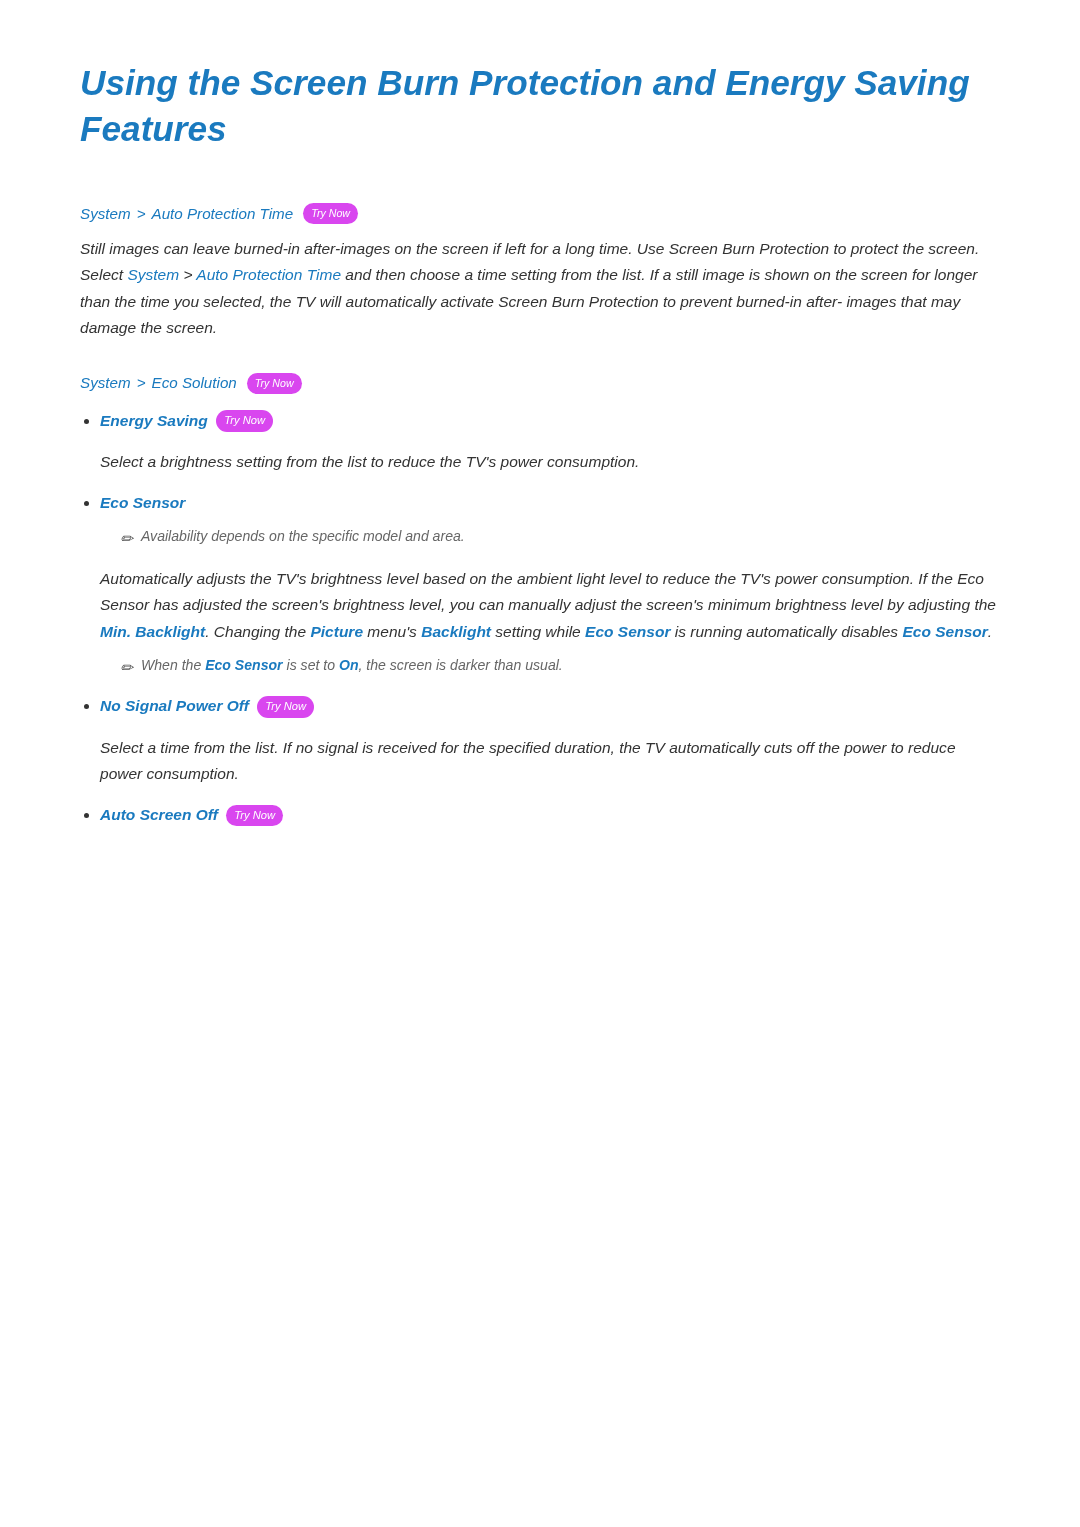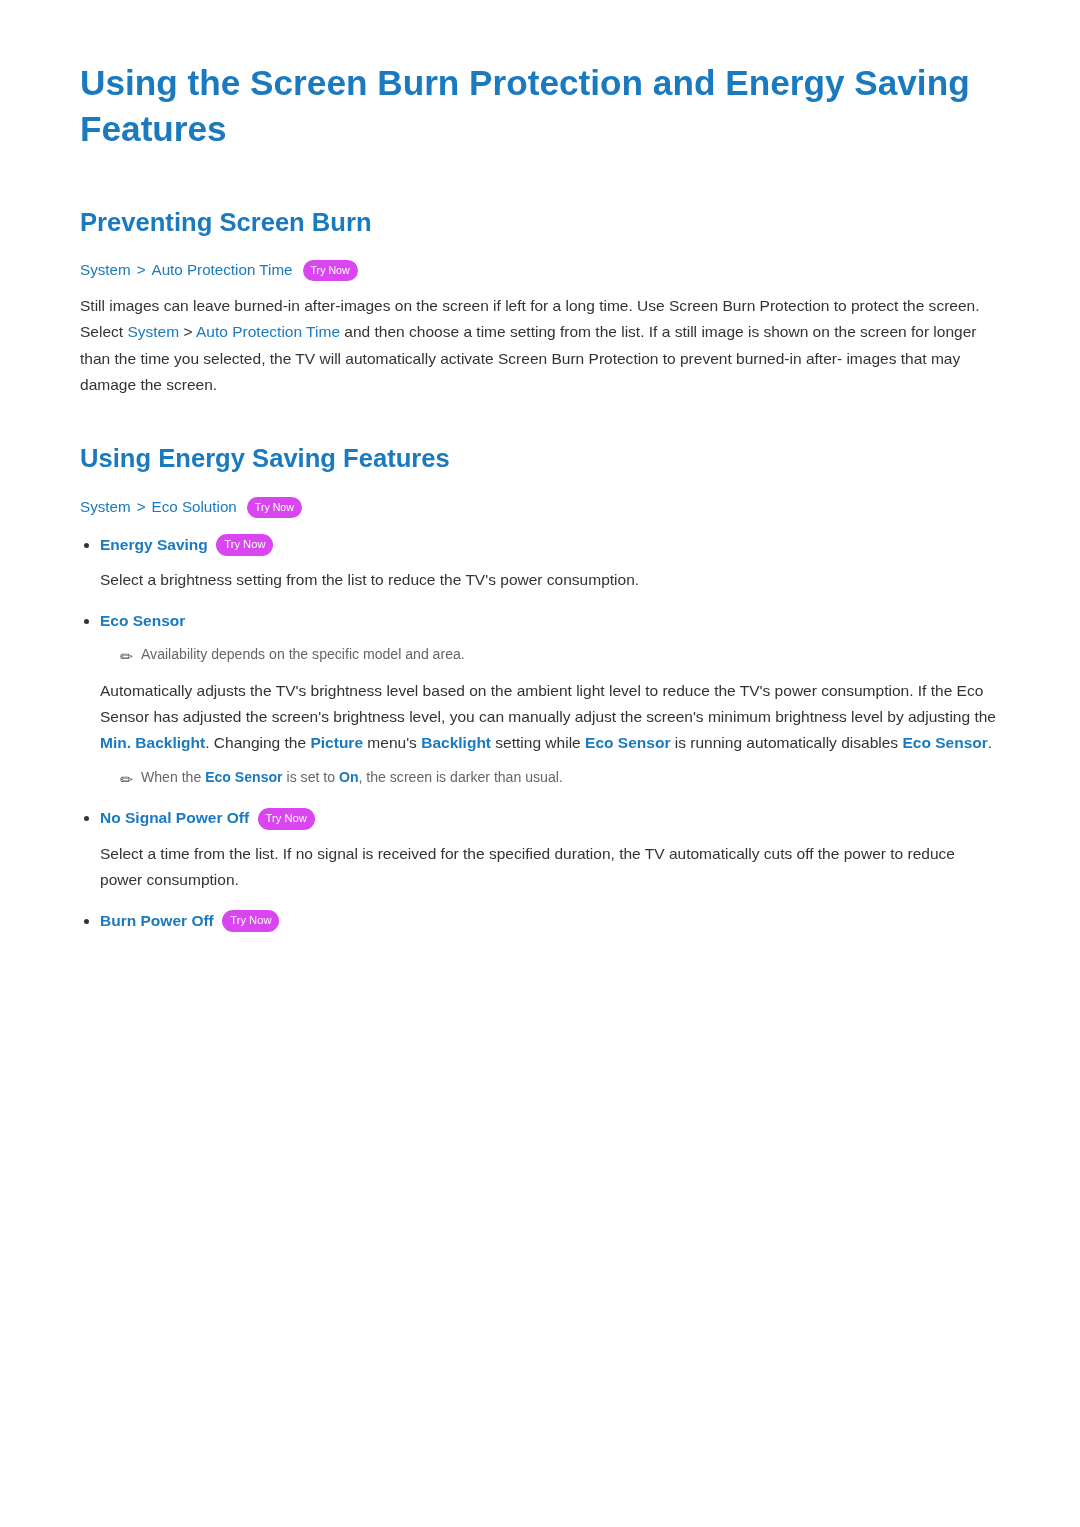--- a/index.html
+++ b/index.html
@@ -1,15 +1,15 @@
 <!DOCTYPE html>
 <html><head>
   <meta charset="utf-8">
   <style>
-    * { margin: 0; padding: 0; box-sizing: border-box; }
+    * { margin: 0; padding: 0; box-sizing: border-box; font-style: italic; }
 
     body {
       font-family: 'Arial', sans-serif;
       background: #ffffff;
       color: #333333;
       font-size: 16px;
       line-height: 1.6;
       padding: 60px 80px;
       max-width: 1080px;
     }
@@ -81,21 +81,21 @@
     .bullet-title {
       color: #1a7abf;
       font-weight: bold;
       font-size: 0.97em;
     }
 
     .bullet-body {
       color: #333333;
       font-size: 0.97em;
       line-height: 1.7;
-      margin-top: 10px;
+      margin-top: 16px;
       margin-left: 0;
     }
 
     .note {
       display: flex;
       align-items: flex-start;
       gap: 8px;
       margin: 10px 0 10px 20px;
       color: #666666;
       font-size: 0.88em;
@@ -118,36 +118,34 @@
       font-weight: bold;
       text-align: center;
     }
   </style>
 </head>
 <body>
 
 <h1>Using the Screen Burn Protection and Energy Saving Features</h1>
 
 <section>
-  <h2>Preventing Screen Burn</h2>
 
   <div class="nav-path">
     <span>System</span>
     <span class="chevron">&gt;</span>
     <span>Auto Protection Time</span>
     <span class="try-now-badge">Try Now</span>
   </div>
 
   <p class="body-text">
     Still images can leave burned-in after-images on the screen if left for a long time. Use Screen Burn Protection to protect the screen. Select <span class="link">System</span> &gt; <span class="link">Auto Protection Time</span> and then choose a time setting from the list. If a still image is shown on the screen for longer than the time you selected, the TV will automatically activate Screen Burn Protection to prevent burned-in after- images that may damage the screen.
   </p>
 </section>
 
 <section class="section-divider">
-  <h2>Using Energy Saving Features</h2>
 
   <div class="nav-path">
     <span>System</span>
     <span class="chevron">&gt;</span>
     <span>Eco Solution</span>
     <span class="try-now-badge">Try Now</span>
   </div>
 
 
   <ul>
@@ -173,18 +171,18 @@
       </div>
     </li>
 
     <li>
       <span class="bullet-title">No Signal Power Off</span>
       <span class="try-now-badge">Try Now</span>
       <p class="bullet-body">Select a time from the list. If no signal is received for the specified duration, the TV automatically cuts off the power to reduce power consumption.</p>
     </li>
 
     <li>
-      <span class="bullet-title">Burn Power Off</span>
+      <span class="bullet-title">Auto Screen Off</span>
       <span class="try-now-badge">Try Now</span>
     </li>
 
   </ul>
 </section>
 
 </body></html>

